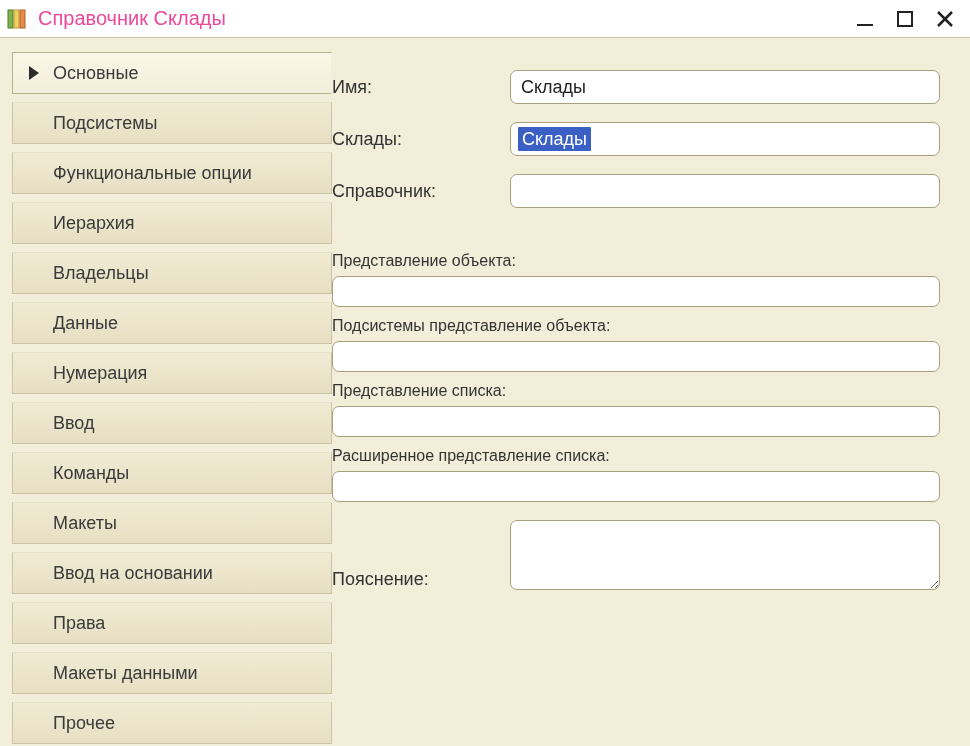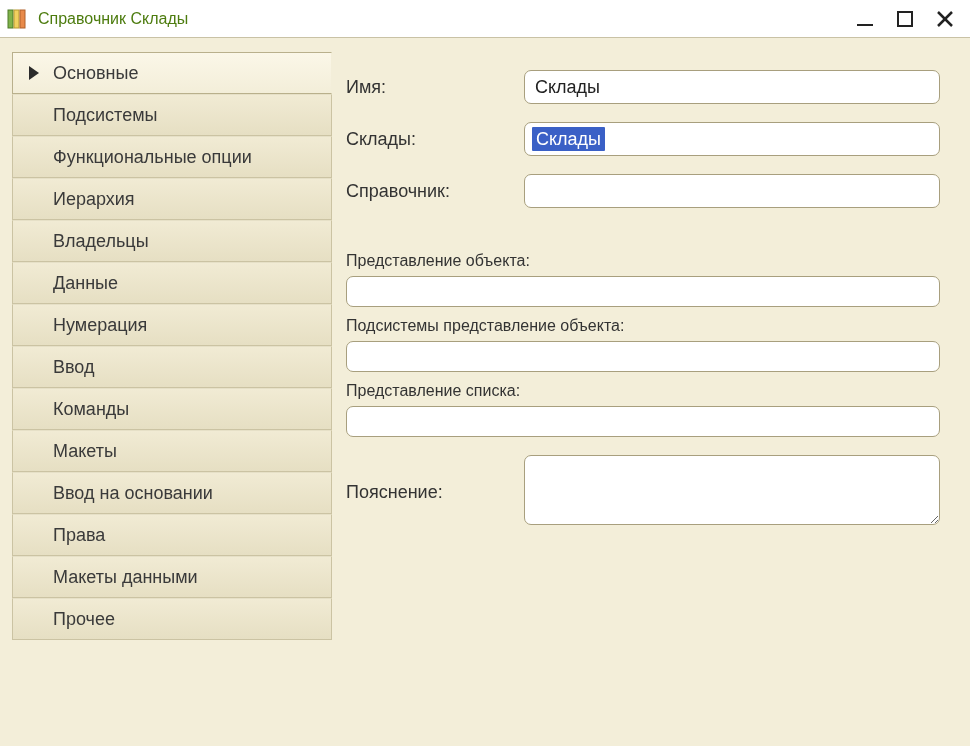--- a/index.html
+++ b/index.html
@@ -28,22 +28,22 @@
       gap: 10px;
     }
     .titlebar .app-icon {
       width: 22px;
       height: 22px;
       display: inline-flex;
       align-items: center;
       justify-content: center;
     }
     .titlebar .title {
-      font-size: 16px;
-      color: #4d7c0f;
+      font-size: 20px;
+      color: #ec4899;
       flex: 1;
     }
     .titlebar .win-controls {
       display: flex;
       gap: 14px;
       align-items: center;
       padding-right: 6px;
     }
     .win-btn {
       width: 26px;
@@ -53,42 +53,41 @@
       justify-content: center;
       cursor: pointer;
       font-size: 22px;
       color: #222;
     }
     .client {
       flex: 1;
       background: #f3eed9;
       padding: 14px 10px 0 12px;
       display: flex;
-      gap: 14px;
     }
     .sidebar {
       width: 320px;
       display: flex;
       flex-direction: column;
     }
     .tab-item {
       height: 42px;
       display: flex;
       align-items: center;
       padding-left: 40px;
       font-size: 18px;
       color: #3a3a3a;
       background: linear-gradient(#f1ebd4, #e6dfc3);
       border: 1px solid #cbc3a3;
       border-top-color: #e6e0c7;
       cursor: pointer;
       position: relative;
     }
     .tab-item + .tab-item {
-      margin-top: 0px;
+      margin-top: 8px;
     }
     .tab-item.active {
       background: linear-gradient(#fbf7e8, #f3eed9);
       border: 1px solid #b9b08c;
       border-right-color: #f3eed9;
       font-weight: normal;
     }
     .tab-item.active::before {
       content: '';
       position: absolute;
@@ -155,21 +154,21 @@
       gap: 6px;
     }
     .stack .lbl {
       width: auto;
     }
     .spacer-lg { height: 24px; }
     .multiline {
       height: 70px;
     }
     .row-top {
-      align-items: center;
+      align-items: flex-end;
     }
     .row-top .lbl { padding-top: 4px; }
   </style>
 </head>
 <body>
 
 <div class="window">
   <div class="titlebar">
     <span class="app-icon">
       <svg width="22" height="22" viewBox="0 0 22 22">
@@ -275,20 +274,24 @@
       <div class="stack">
         <span class="lbl wide">Подсистемы представление объекта:</span>
         <input class="text-input full" value="" style="">
       </div>
 
       <div class="stack">
         <span class="lbl wide">Представление списка:</span>
         <input class="text-input full" value="" style="">
       </div>
 
+      <div class="stack">
+        <span class="lbl wide">Расширенное представление списка:</span>
+        <input class="text-input full" value="" style="">
+      </div>
 
       <div class="row row-top">
         <span class="lbl">Пояснение:</span>
         <textarea class="text-input multiline" value="" style=""></textarea>
       </div>
 
     </div>
   </div>
 </div>
 

